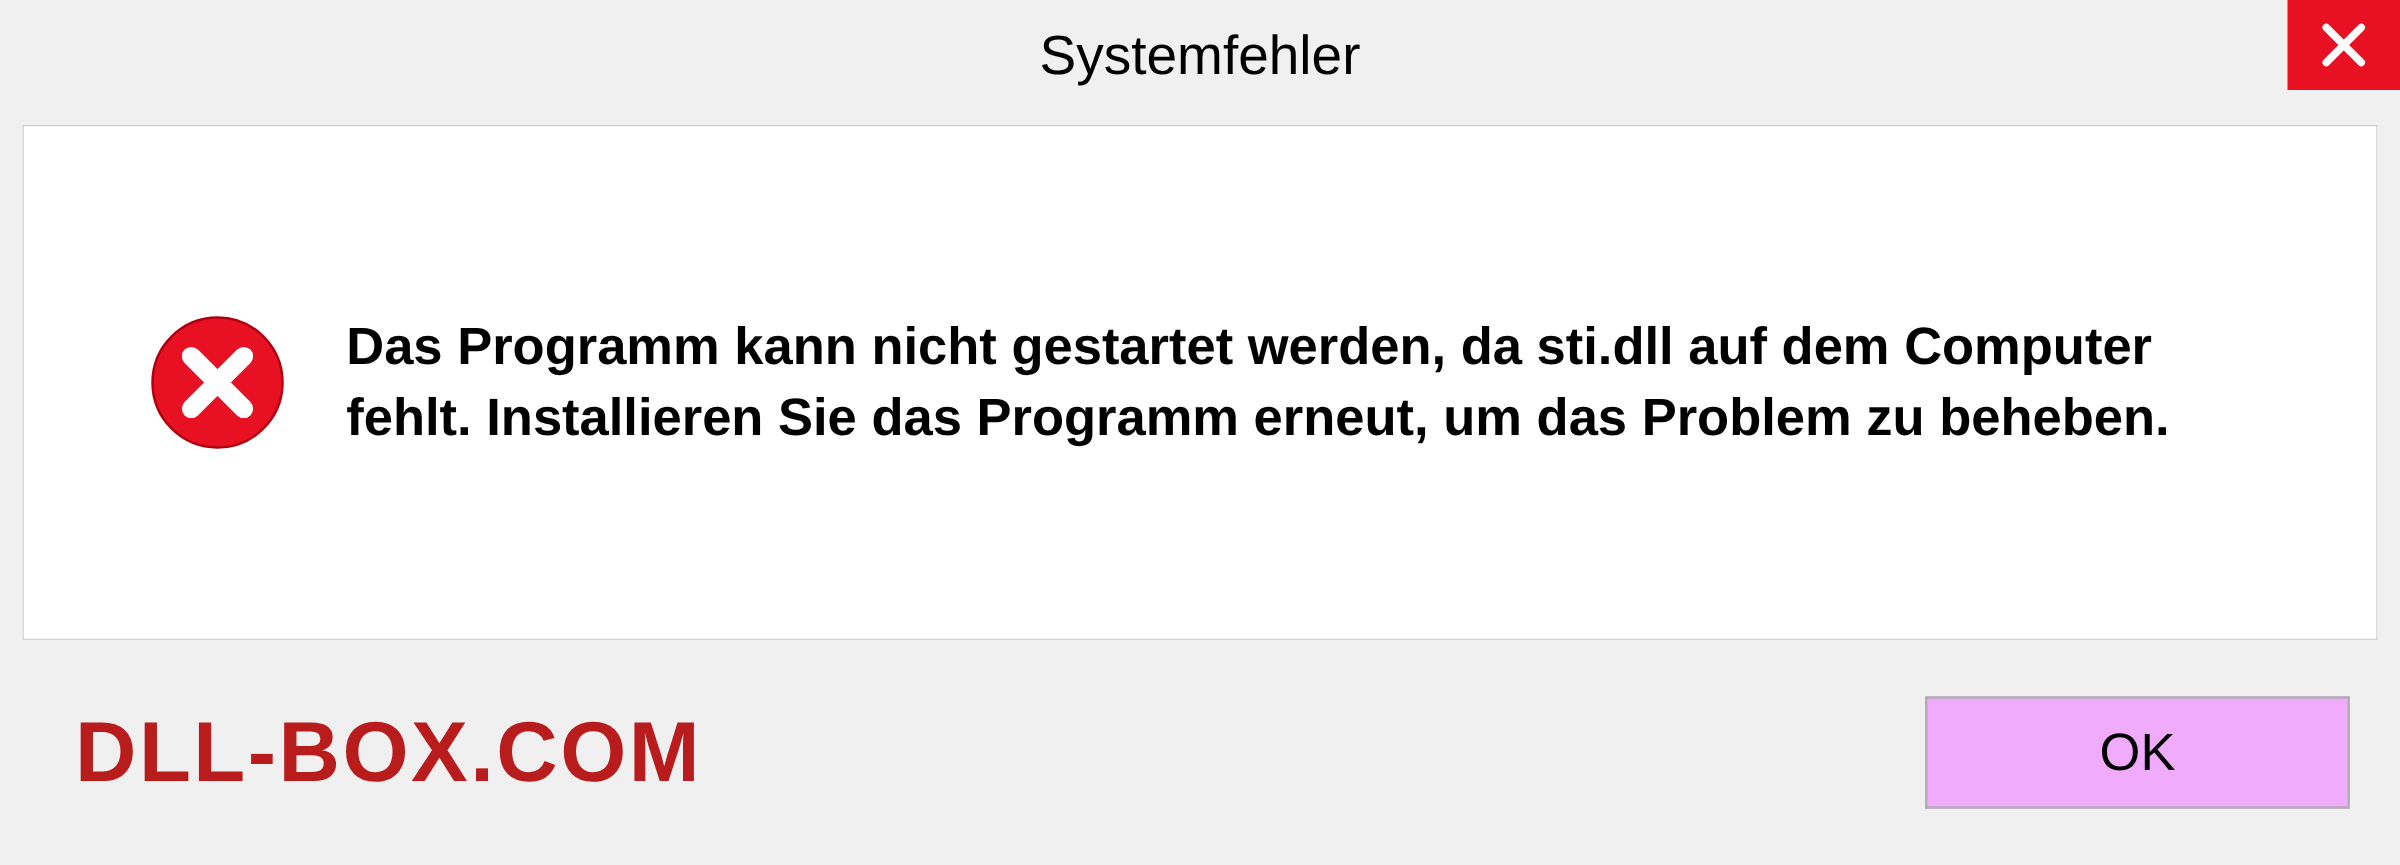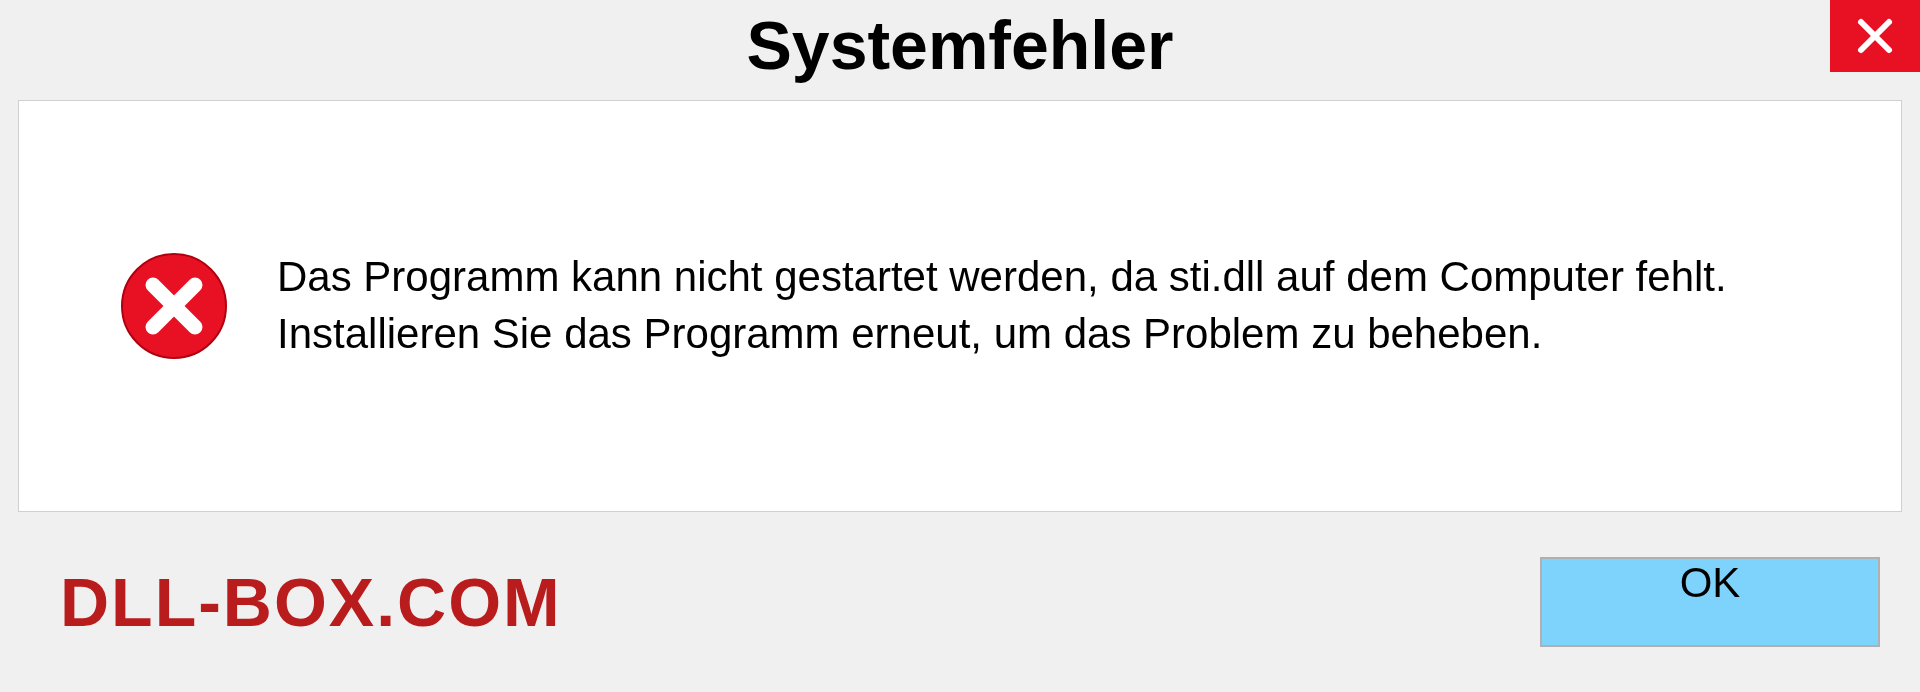--- a/index.html
+++ b/index.html
@@ -24,22 +24,22 @@
     }
     .titlebar {
       height: 90px;
       display: flex;
       align-items: center;
       justify-content: center;
       position: relative;
       background: #f0f0f0;
     }
     .title {
-      font-size: 68px;
-      font-weight: 700;
+      font-size: 44px;
+      font-weight: 400;
       color: #000;
       letter-spacing: 0;
     }
     .close-btn {
       position: absolute;
       right: 0;
       top: 0;
       width: 90px;
       height: 72px;
       background: #e81123;
@@ -64,45 +64,45 @@
     .error-icon {
       width: 110px;
       height: 110px;
       flex-shrink: 0;
       margin-right: 48px;
     }
     .message {
       font-size: 42px;
       color: #000;
       line-height: 1.35;
-      font-weight: 400;
+      font-weight: 700;
     }
     .footer {
       height: 180px;
       display: flex;
       align-items: center;
       justify-content: space-between;
       padding: 0 40px 0 60px;
     }
     .watermark {
       font-size: 68px;
       font-weight: 900;
       color: #b91c1c;
       letter-spacing: 2px;
       font-family: Arial, sans-serif;
     }
     .ok-btn {
       width: 340px;
       height: 90px;
-      background: #7dd3fc;
+      background: #f0abfc;
       border: 2px solid #b0b0b0;
       font-size: 42px;
       color: #000;
       display: flex;
-      align-items: flex-start;
+      align-items: center;
       justify-content: center;
       cursor: pointer;
       font-family: "Segoe UI", Tahoma, sans-serif;
     }
   </style>
 </head>
 <body>
 
 <div class="dialog">
   <div class="titlebar">

